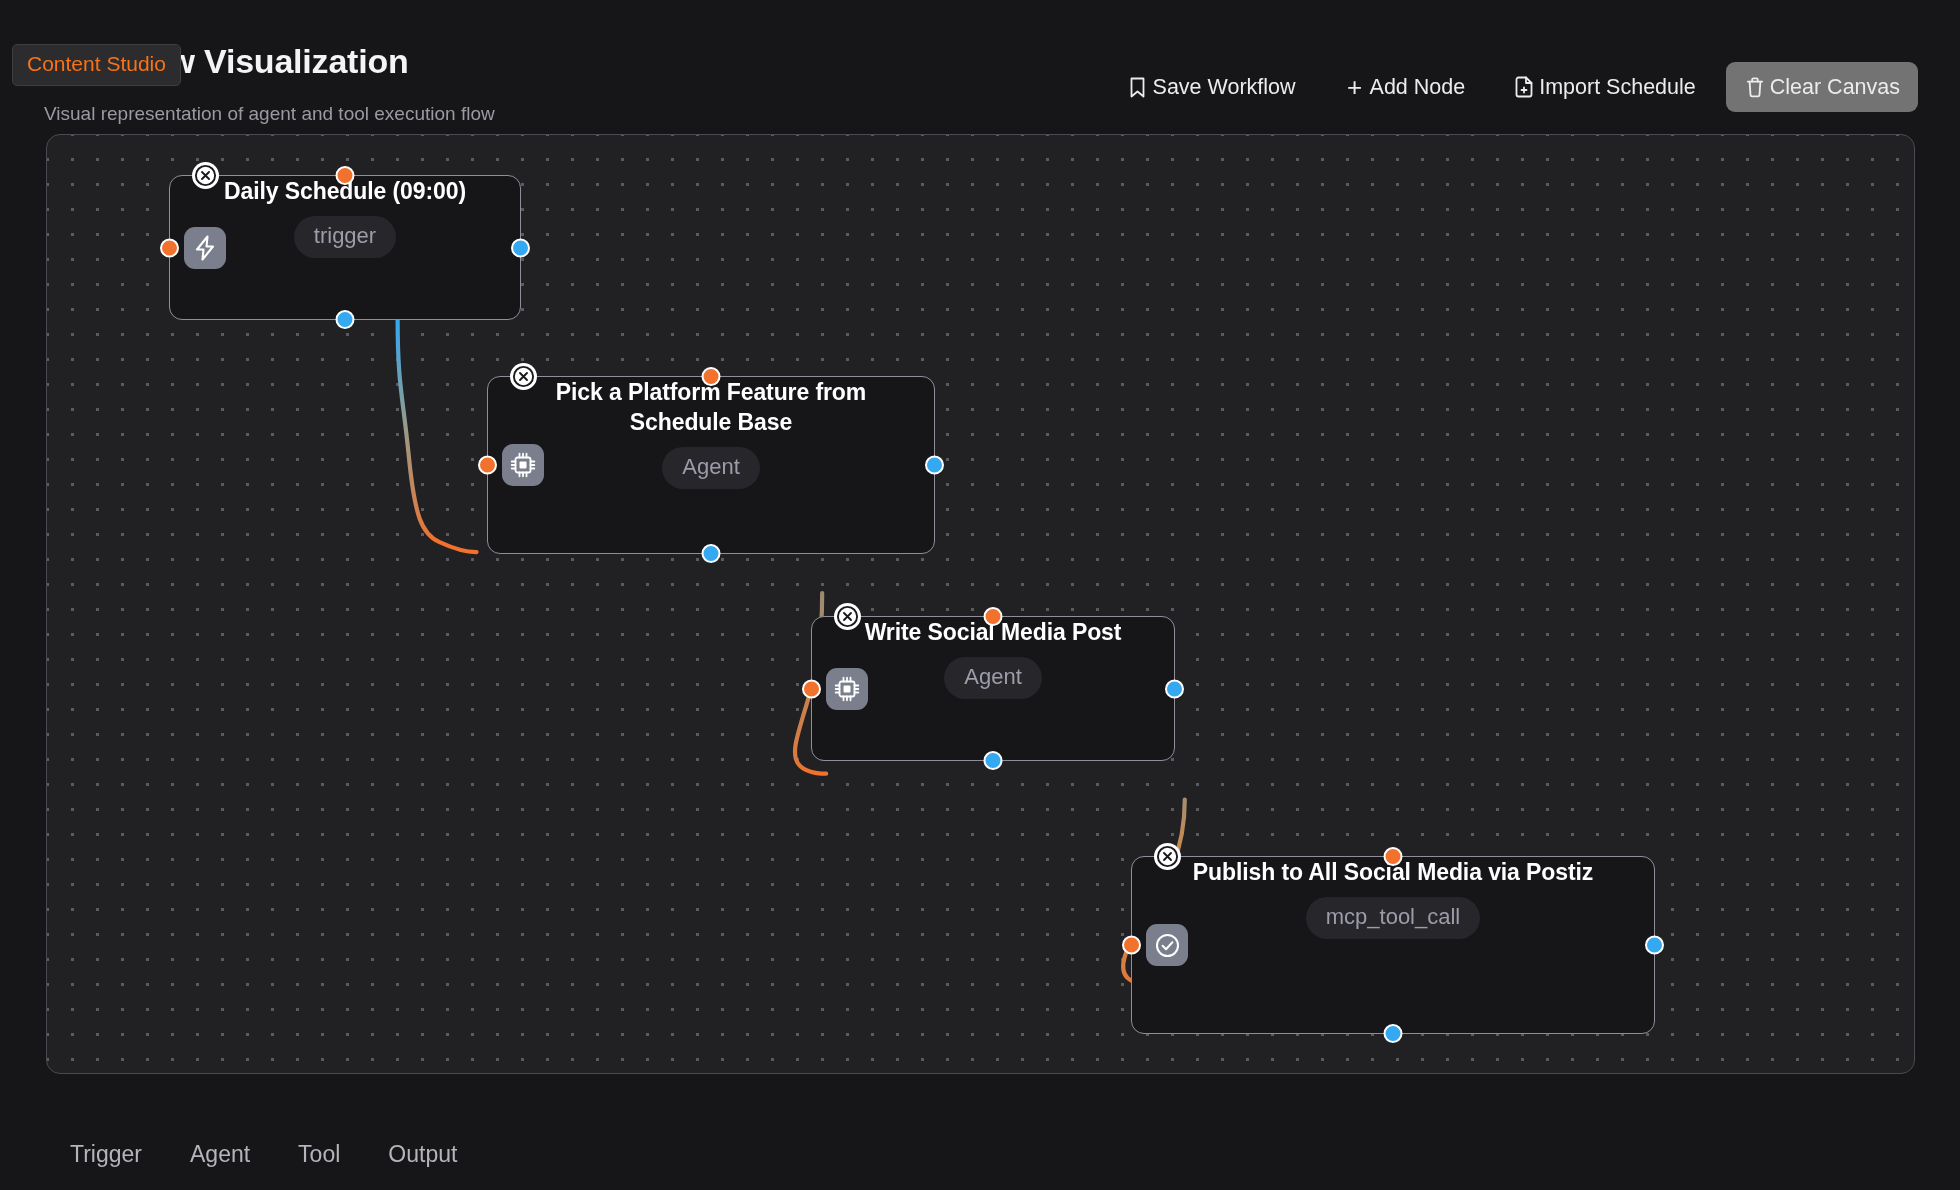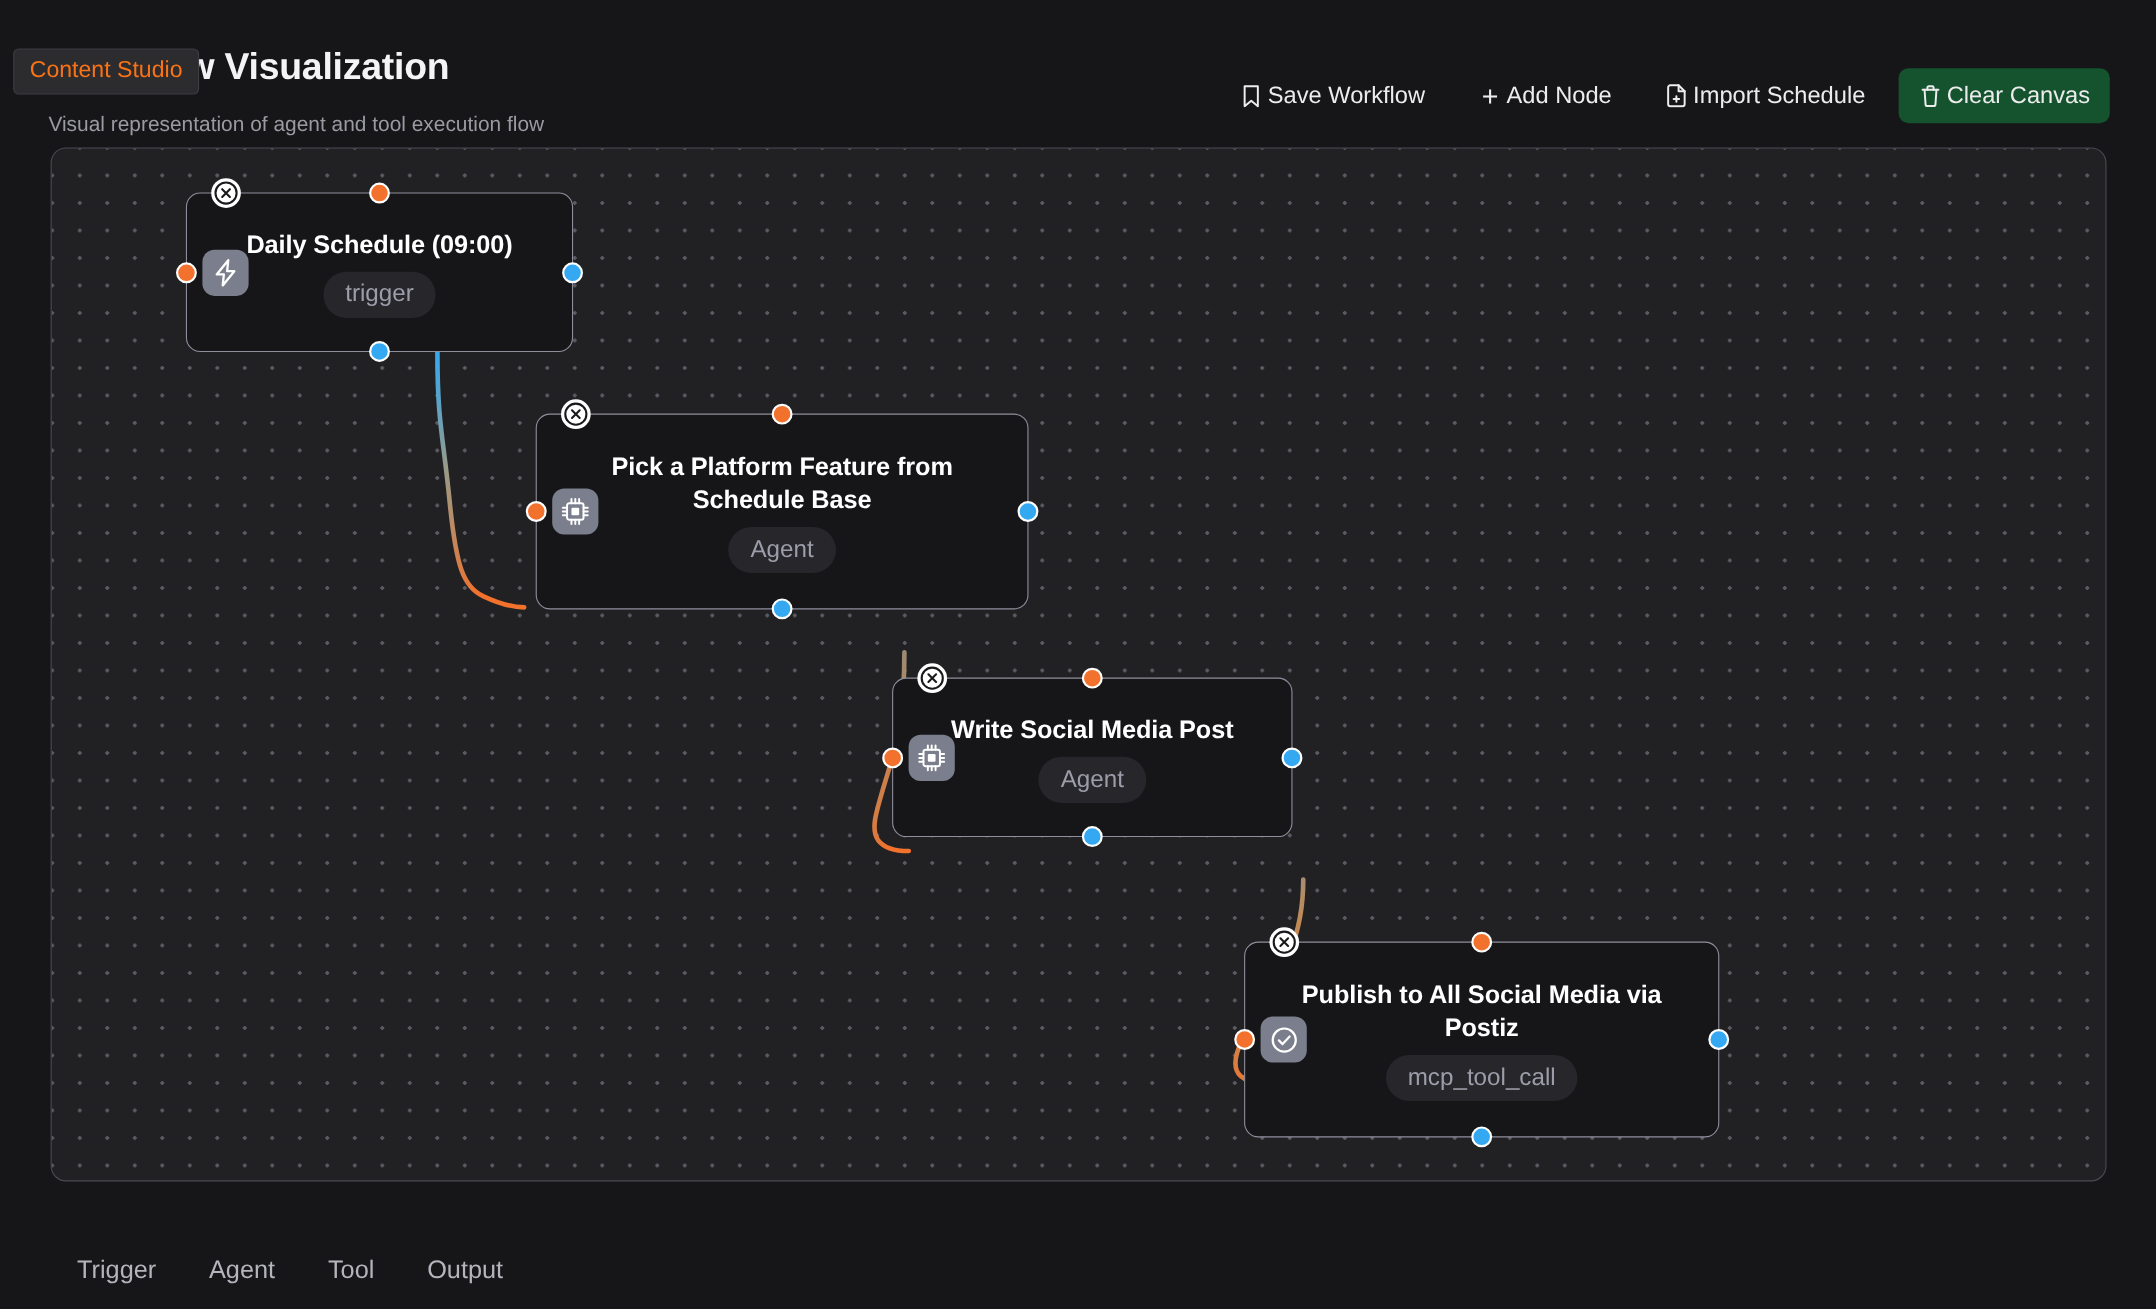--- a/index.html
+++ b/index.html
@@ -80,21 +80,21 @@
     border-radius: 9px;
     color: #ececed;
     font-size: 21.5px;
     font-family: "Liberation Sans", sans-serif;
     line-height: 26px;
     padding: 12px 18px;
     cursor: pointer;
     white-space: nowrap;
   }
   .tool-btn.highlight {
-    background: #14532d;
+    background: #737373;
   }
   .tool-btn .ic {
     display: inline-flex;
     align-items: center;
     justify-content: center;
     width: 22px;
     height: 24px;
     flex: none;
   }
   .tool-btn .ic svg { display: block; }
@@ -128,21 +128,21 @@
     pointer-events: none;
   }
 
   
   .node {
     position: absolute;
     background: #161619;
     border: 1.6px solid #8e8e9c;
     border-radius: 13px;
     display: flex;
-    align-items: center;
+    align-items: flex-start;
     justify-content: center;
     padding: 0 26px;
   }
 
   .node-body {
     display: flex;
     flex-direction: column;
     align-items: center;
     justify-content: center;
     width: 100%;
@@ -390,21 +390,21 @@
       <div class="node-body">
         <div class="node-title">Write Social Media Post</div>
         <div class="node-badge">Agent</div>
       </div>
       <div class="handle orange h-left"></div>
       <div class="handle orange h-top"></div>
       <div class="handle blue   h-right"></div>
       <div class="handle blue   h-bottom"></div>
     </div>
 
-    <div class="node" style="left:1084px; top:721px; width:432px; height:178px;">
+    <div class="node" style="left:1084px; top:721px; width:524px; height:178px;">
       <div class="node-close">
         <svg width="27" height="27" viewBox="0 0 27 27">
           <circle cx="13.5" cy="13.5" r="12.2" fill="#ffffff"></circle>
           <circle cx="13.5" cy="13.5" r="9.6" fill="none" stroke="#1a1a1c" stroke-width="1.9"></circle>
           <path d="M10 10 L17 17 M17 10 L10 17" stroke="#1a1a1c" stroke-width="1.9" stroke-linecap="round"></path>
         </svg>
       </div>
       <div class="node-icon">
         <svg width="27" height="27" viewBox="0 0 27 27" fill="none" stroke="#ffffff" stroke-width="2" stroke-linecap="round" stroke-linejoin="round">
           <circle cx="13.5" cy="13.5" r="10.5"></circle>

